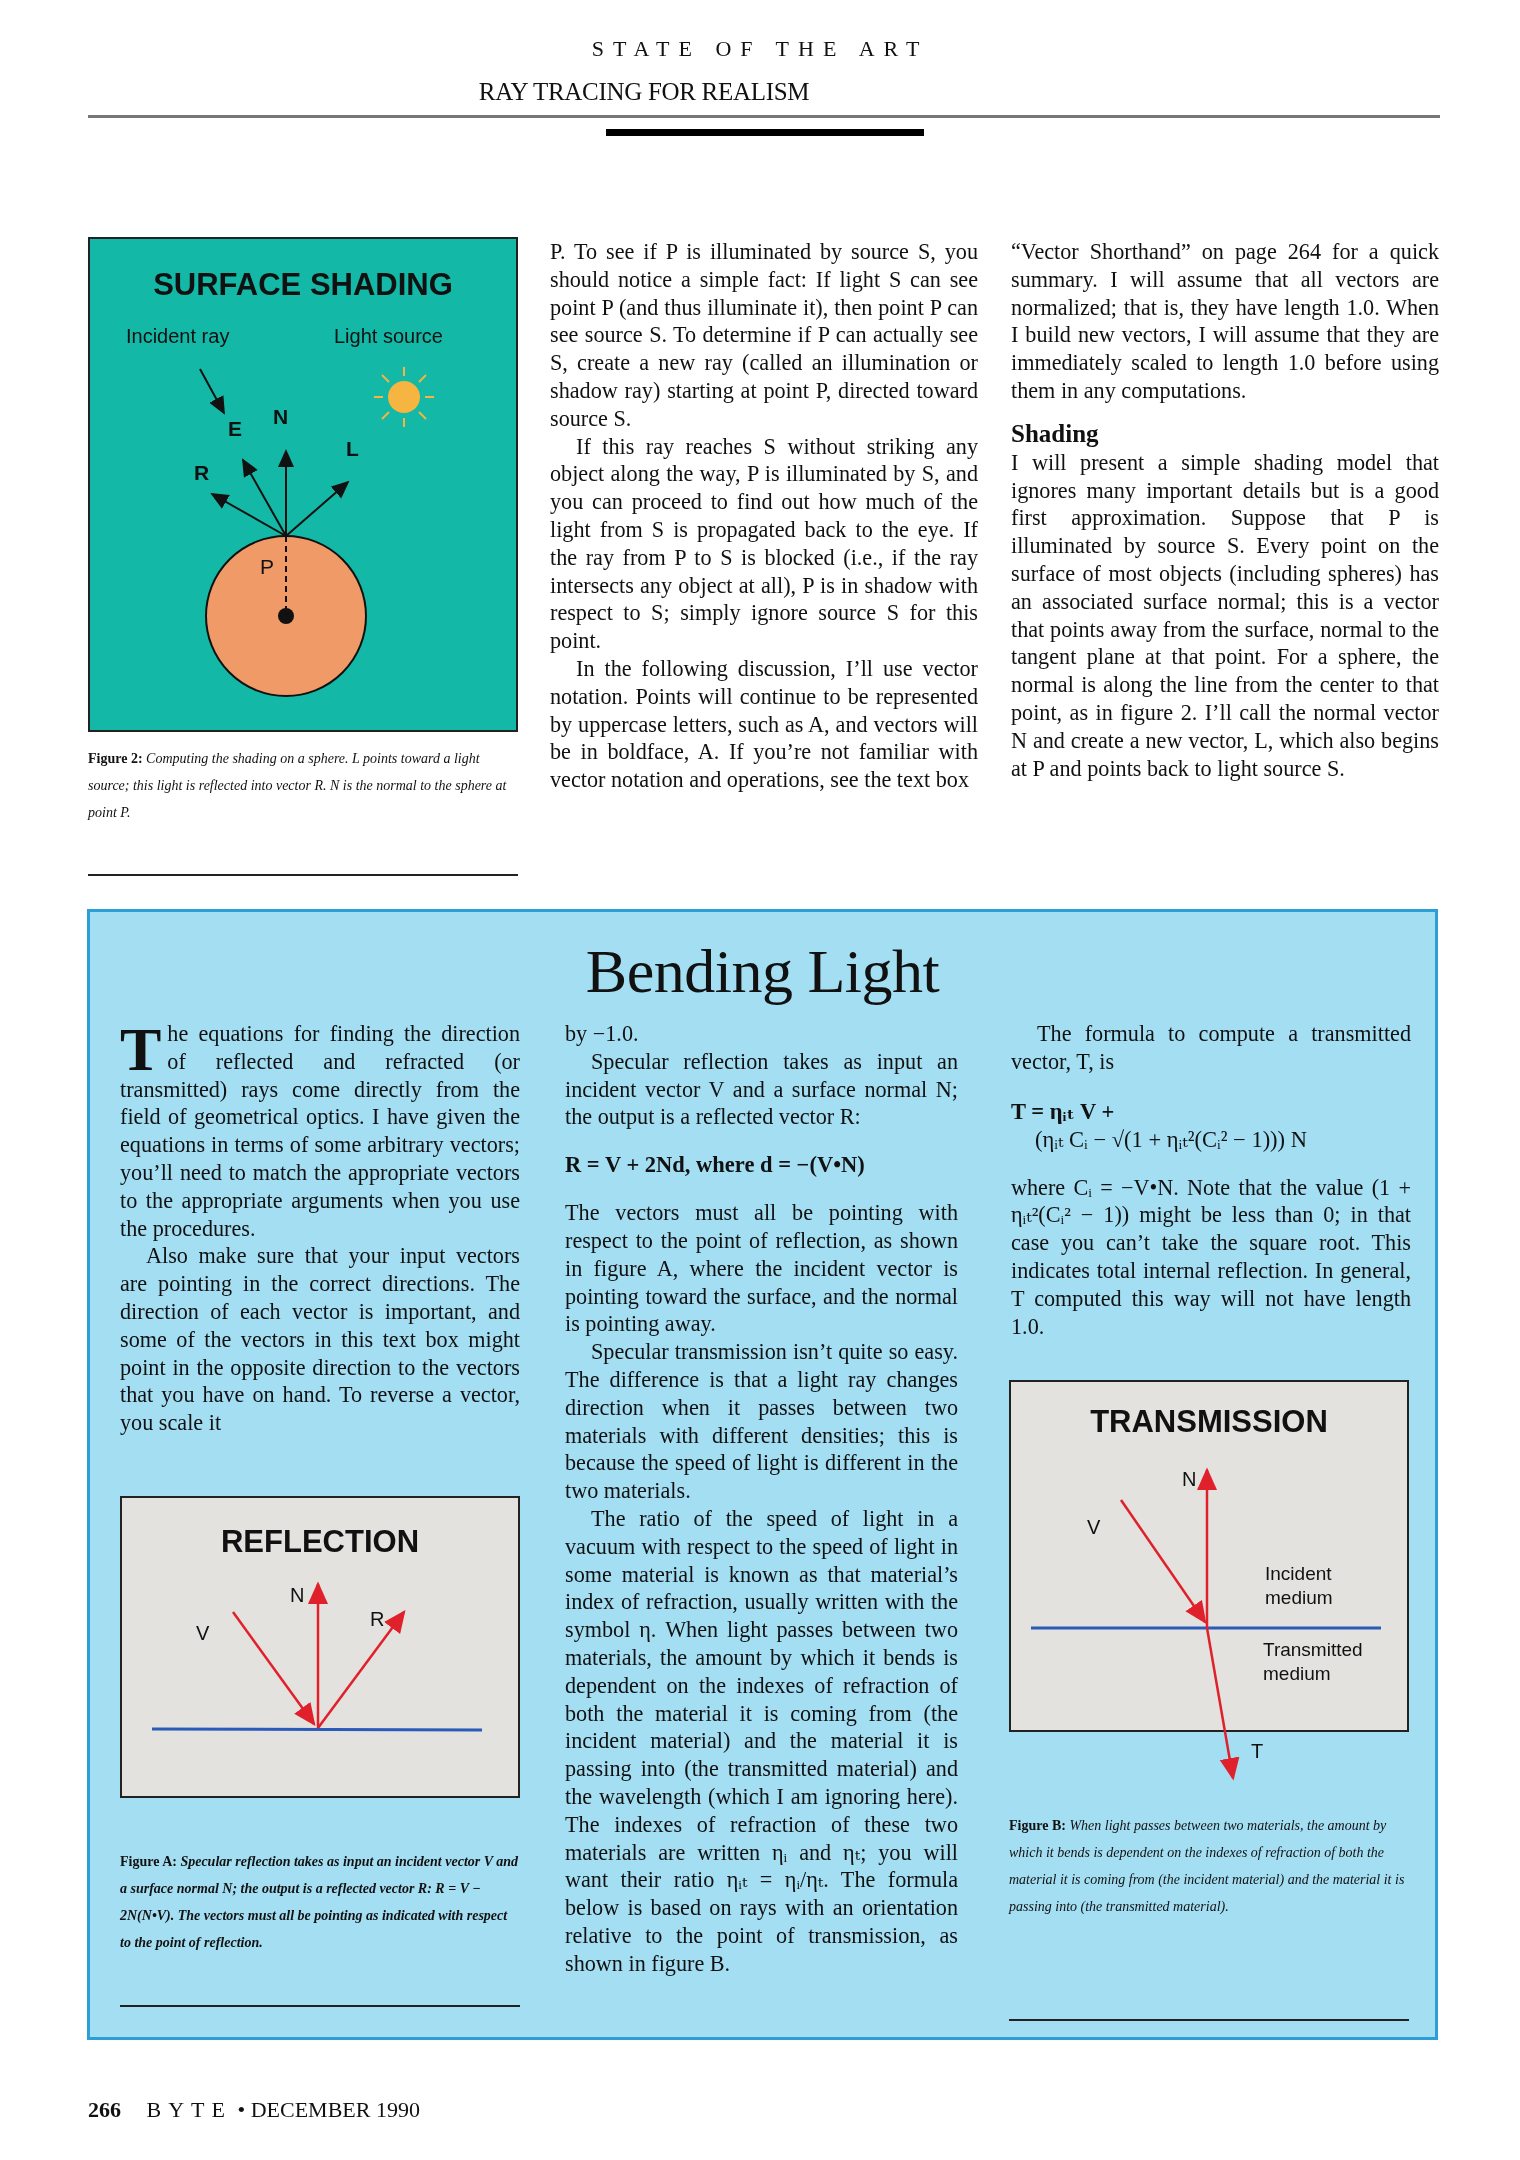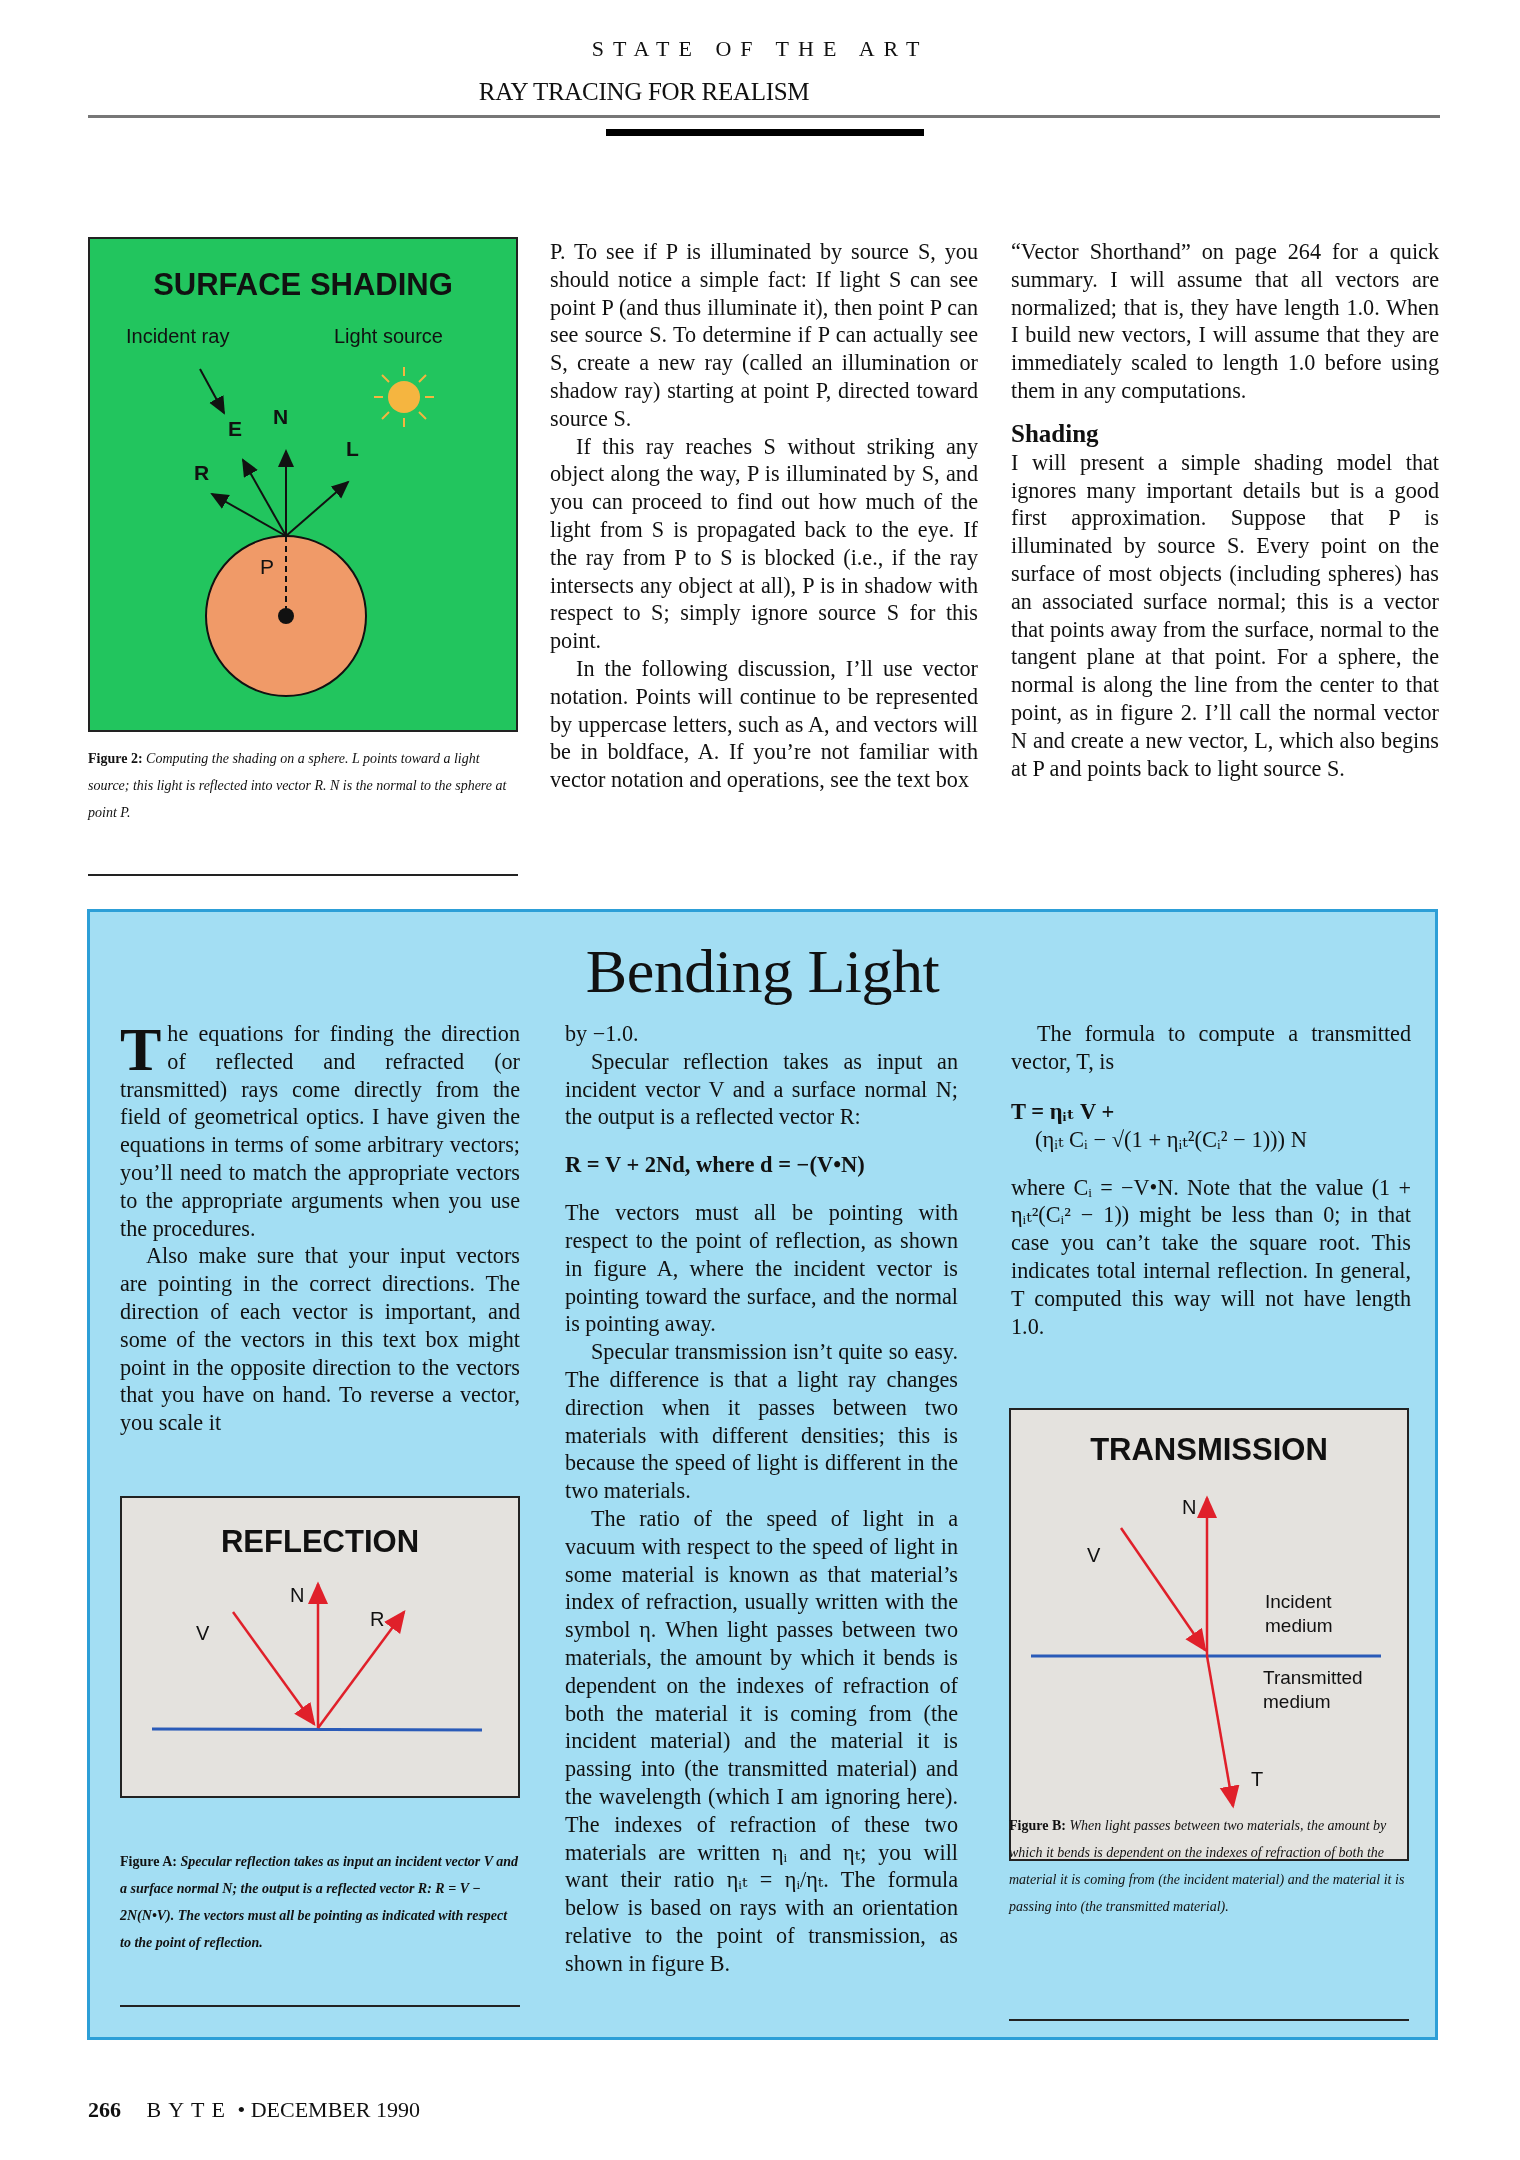--- a/index.html
+++ b/index.html
@@ -9,21 +9,21 @@
   .headline { left:0; width:1288px; top:78px; text-align:center; font-family:"Liberation Serif",serif; font-size:25px; letter-spacing:-0.3px; color:#111; }
   .rule-top { left:88px; top:115px; width:1352px; height:3px; background:#777; }
   .rule-bar { left:606px; top:129px; width:318px; height:7px; background:#000; }
 
   .body-col { font-size:22.2px; line-height:27.8px; text-align:justify; hyphens:manual; }
   .body-col p { margin:0; text-indent:26px; }
   .body-col p.noind { text-indent:0; }
   .body-col h3 { margin:14px 0 0 0; font-size:25px; font-weight:bold; line-height:30px; }
 
   
-  .fig2 { left:88px; top:237px; width:430px; height:495px; border:2px solid #222; background:#22c55e; box-sizing:border-box; }
+  .fig2 { left:88px; top:237px; width:430px; height:495px; border:2px solid #222; background:#14b8a6; box-sizing:border-box; }
   .fig-title { position:absolute; left:0; width:100%; text-align:center; font-family:"Liberation Sans","DejaVu Sans",sans-serif; font-weight:bold; color:#111; }
   .fig-label { position:absolute; font-family:"Liberation Sans","DejaVu Sans",sans-serif; color:#111; }
   .caption { font-size:14px; line-height:27px; font-style:italic; }
   .caption b { font-style:normal; }
   .cap-rule { height:2px; background:#222; }
 
   
   .sidebar { left:87px; top:909px; width:1351px; height:1131px; background:#a3def3; border:3px solid #2d9fd7; box-sizing:border-box; }
   .sb-title { left:0; width:100%; top:24px; text-align:center; font-size:62px; line-height:70px; letter-spacing:-0.5px; }
   .sb-col { font-size:22.2px; line-height:27.8px; text-align:justify; }
@@ -148,21 +148,21 @@
     <p>The ratio of the speed of light in a vacuum with respect to the speed of light in some material is known as that material’s index of refraction, usually written with the symbol η. When light passes between two materials, the amount by which it bends is dependent on the indexes of refraction of both the material it is coming from (the incident material) and the material it is passing into (the transmitted material) and the wavelength (which I am ignoring here). The indexes of refraction of these two materials are written ηᵢ and ηₜ; you will want their ratio ηᵢₜ = ηᵢ/ηₜ. The formula below is based on rays with an orientation relative to the point of transmission, as shown in figure B.</p>
   </div>
 
   <div class="abs sb-col" style="left:921px;top:108px;width:400px;">
     <p>The formula to compute a transmitted vector, T, is</p>
     <p class="noind formula" style="margin-top:22px;font-weight:bold;">T = ηᵢₜ V +</p>
     <p class="noind formula" style="padding-left:24px;margin-bottom:20px;">(ηᵢₜ Cᵢ − √(1 + ηᵢₜ²(Cᵢ² − 1)))  N</p>
     <p class="noind">where Cᵢ = −V•N. Note that the value (1 + ηᵢₜ²(Cᵢ² − 1)) might be less than 0; in that case you can’t take the square root. This indicates total internal reflection. In general, T computed this way will not have length 1.0.</p>
   </div>
 
-  <div class="figbox" style="left:919px;top:496px;width:400px;height:453px;">
+  <div class="figbox" style="left:919px;top:468px;width:400px;height:352px;">
     <div class="fig-title" style="top:22px;font-size:31px;">TRANSMISSION</div>
     <svg width="396" height="406" style="position:absolute;left:0;top:0;">
       <defs>
           <marker id="ahr3" markerWidth="10" markerHeight="10" refX="8" refY="4" orient="auto">
             <path d="M0,0 L9,4 L0,8 z" fill="#e0202a"></path>
           </marker>
         </defs>
       <line x1="20" y1="246" x2="370" y2="246" stroke="#2a5bb8" stroke-width="3"></line>
       <line x1="110" y1="118" x2="194" y2="240" stroke="#e0202a" stroke-width="2.5" marker-end="url(#ahr3)"></line>
       <line x1="196" y1="246" x2="196" y2="88" stroke="#e0202a" stroke-width="2.5" marker-end="url(#ahr3)"></line>

